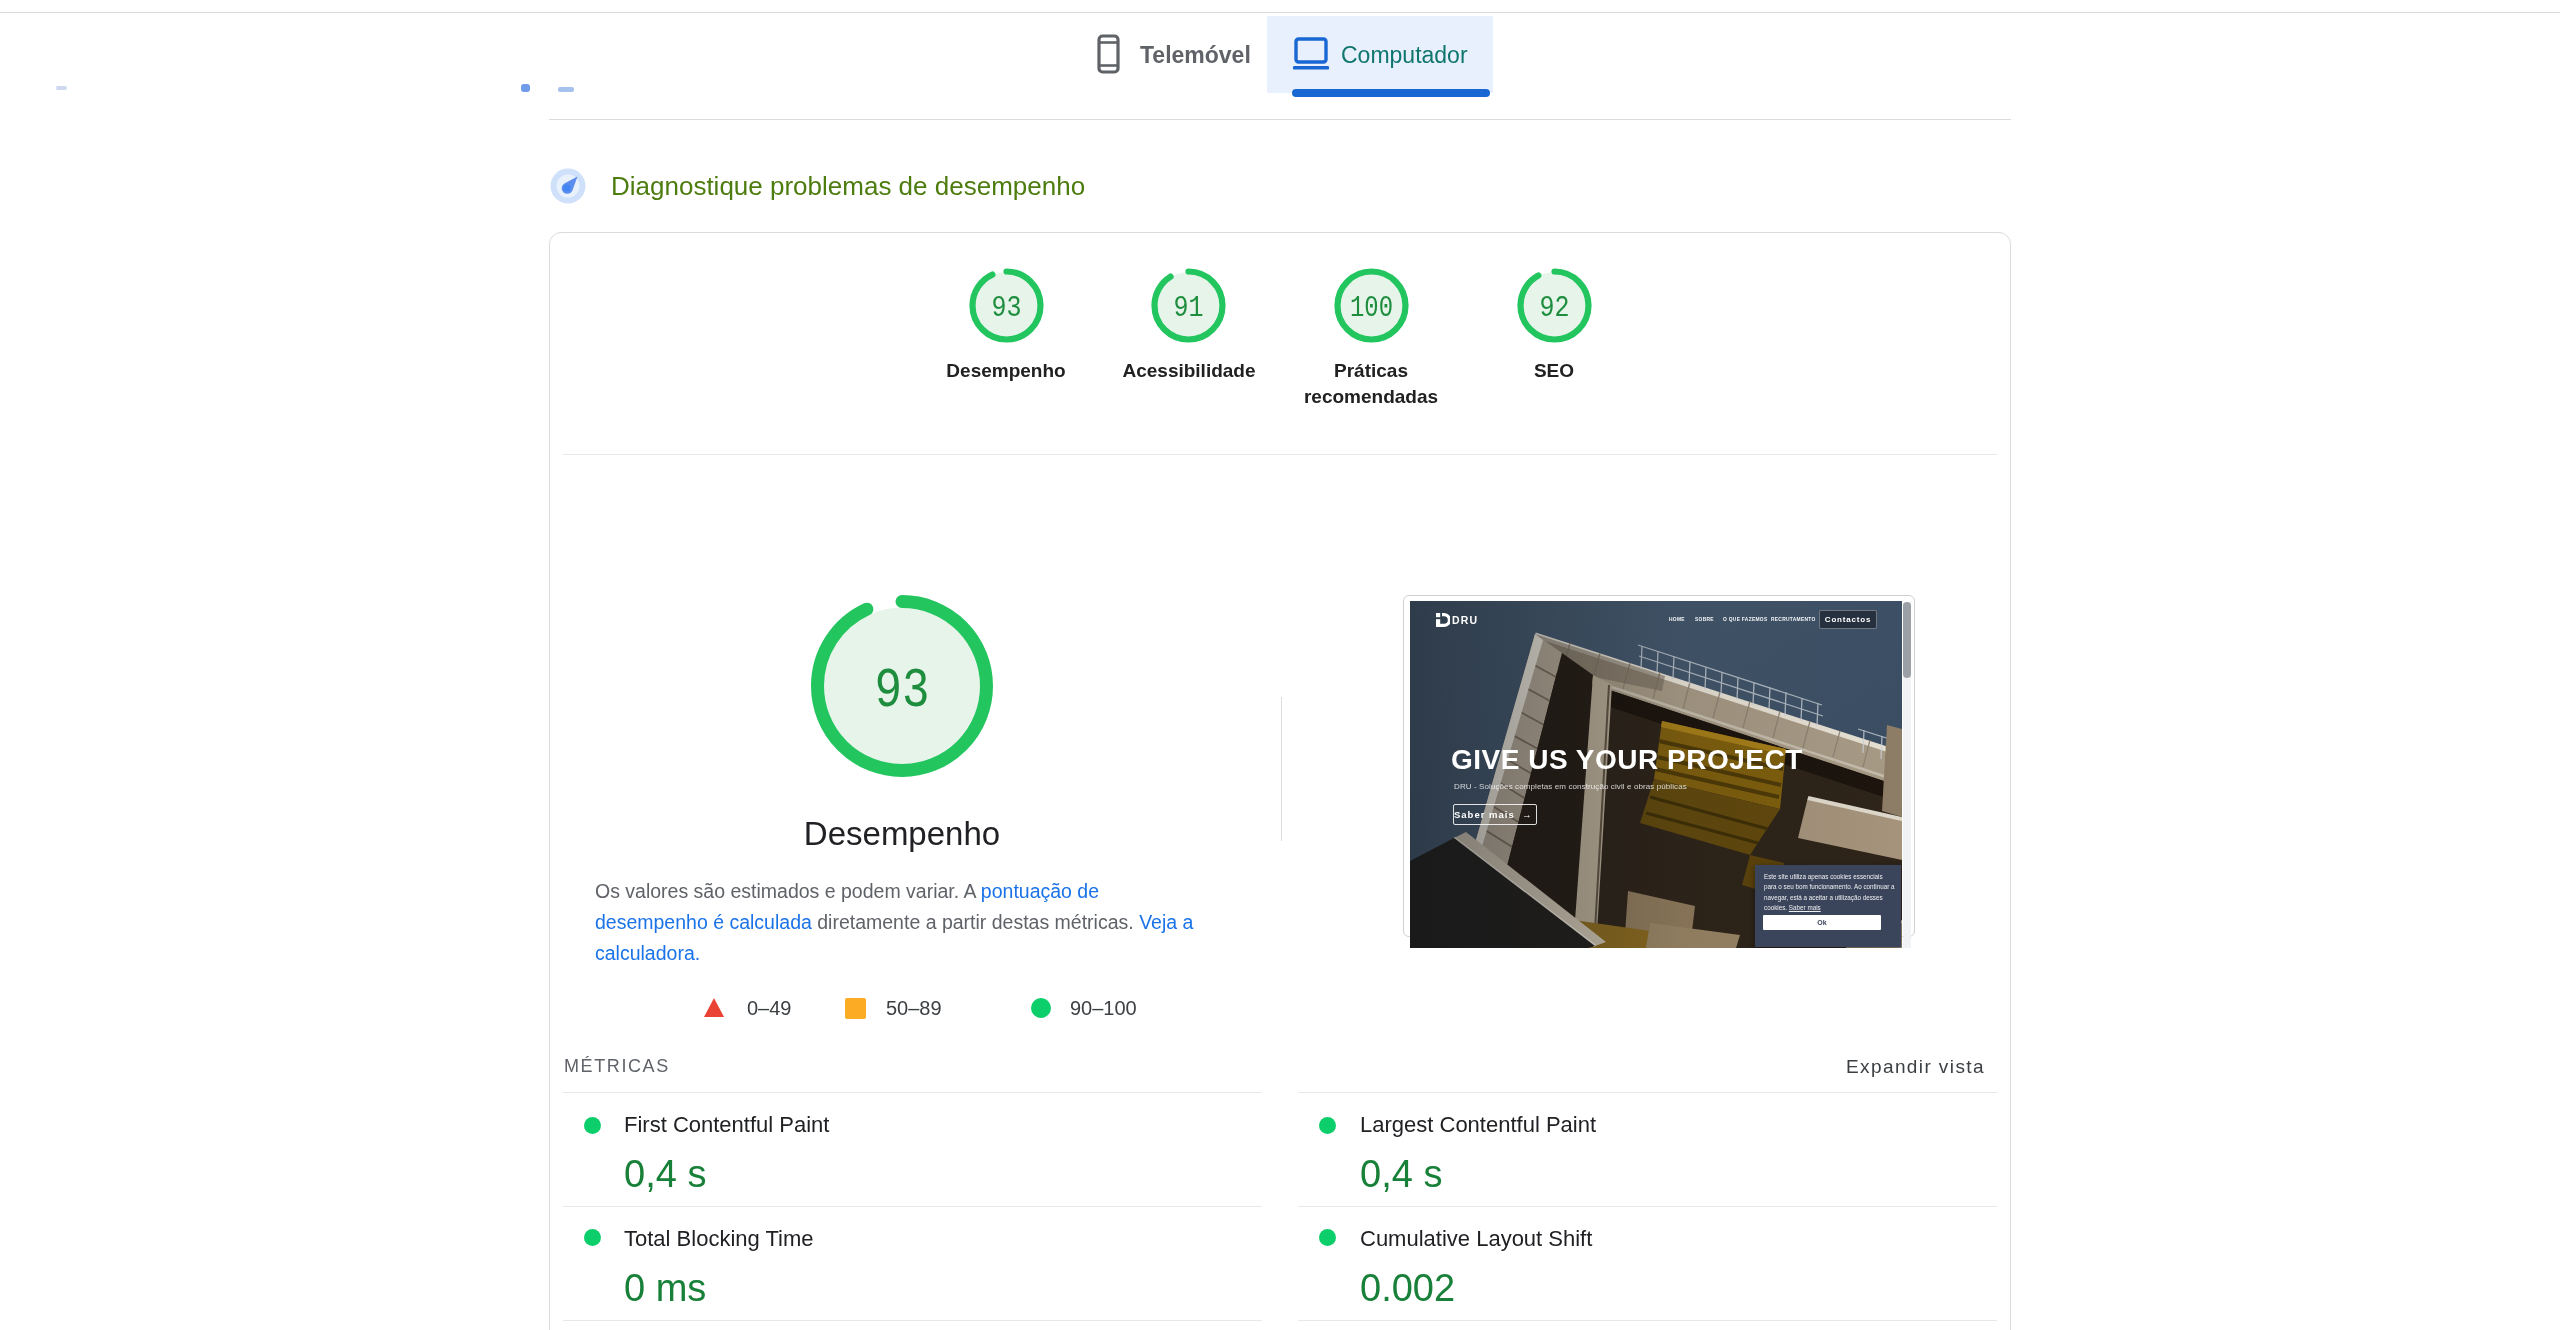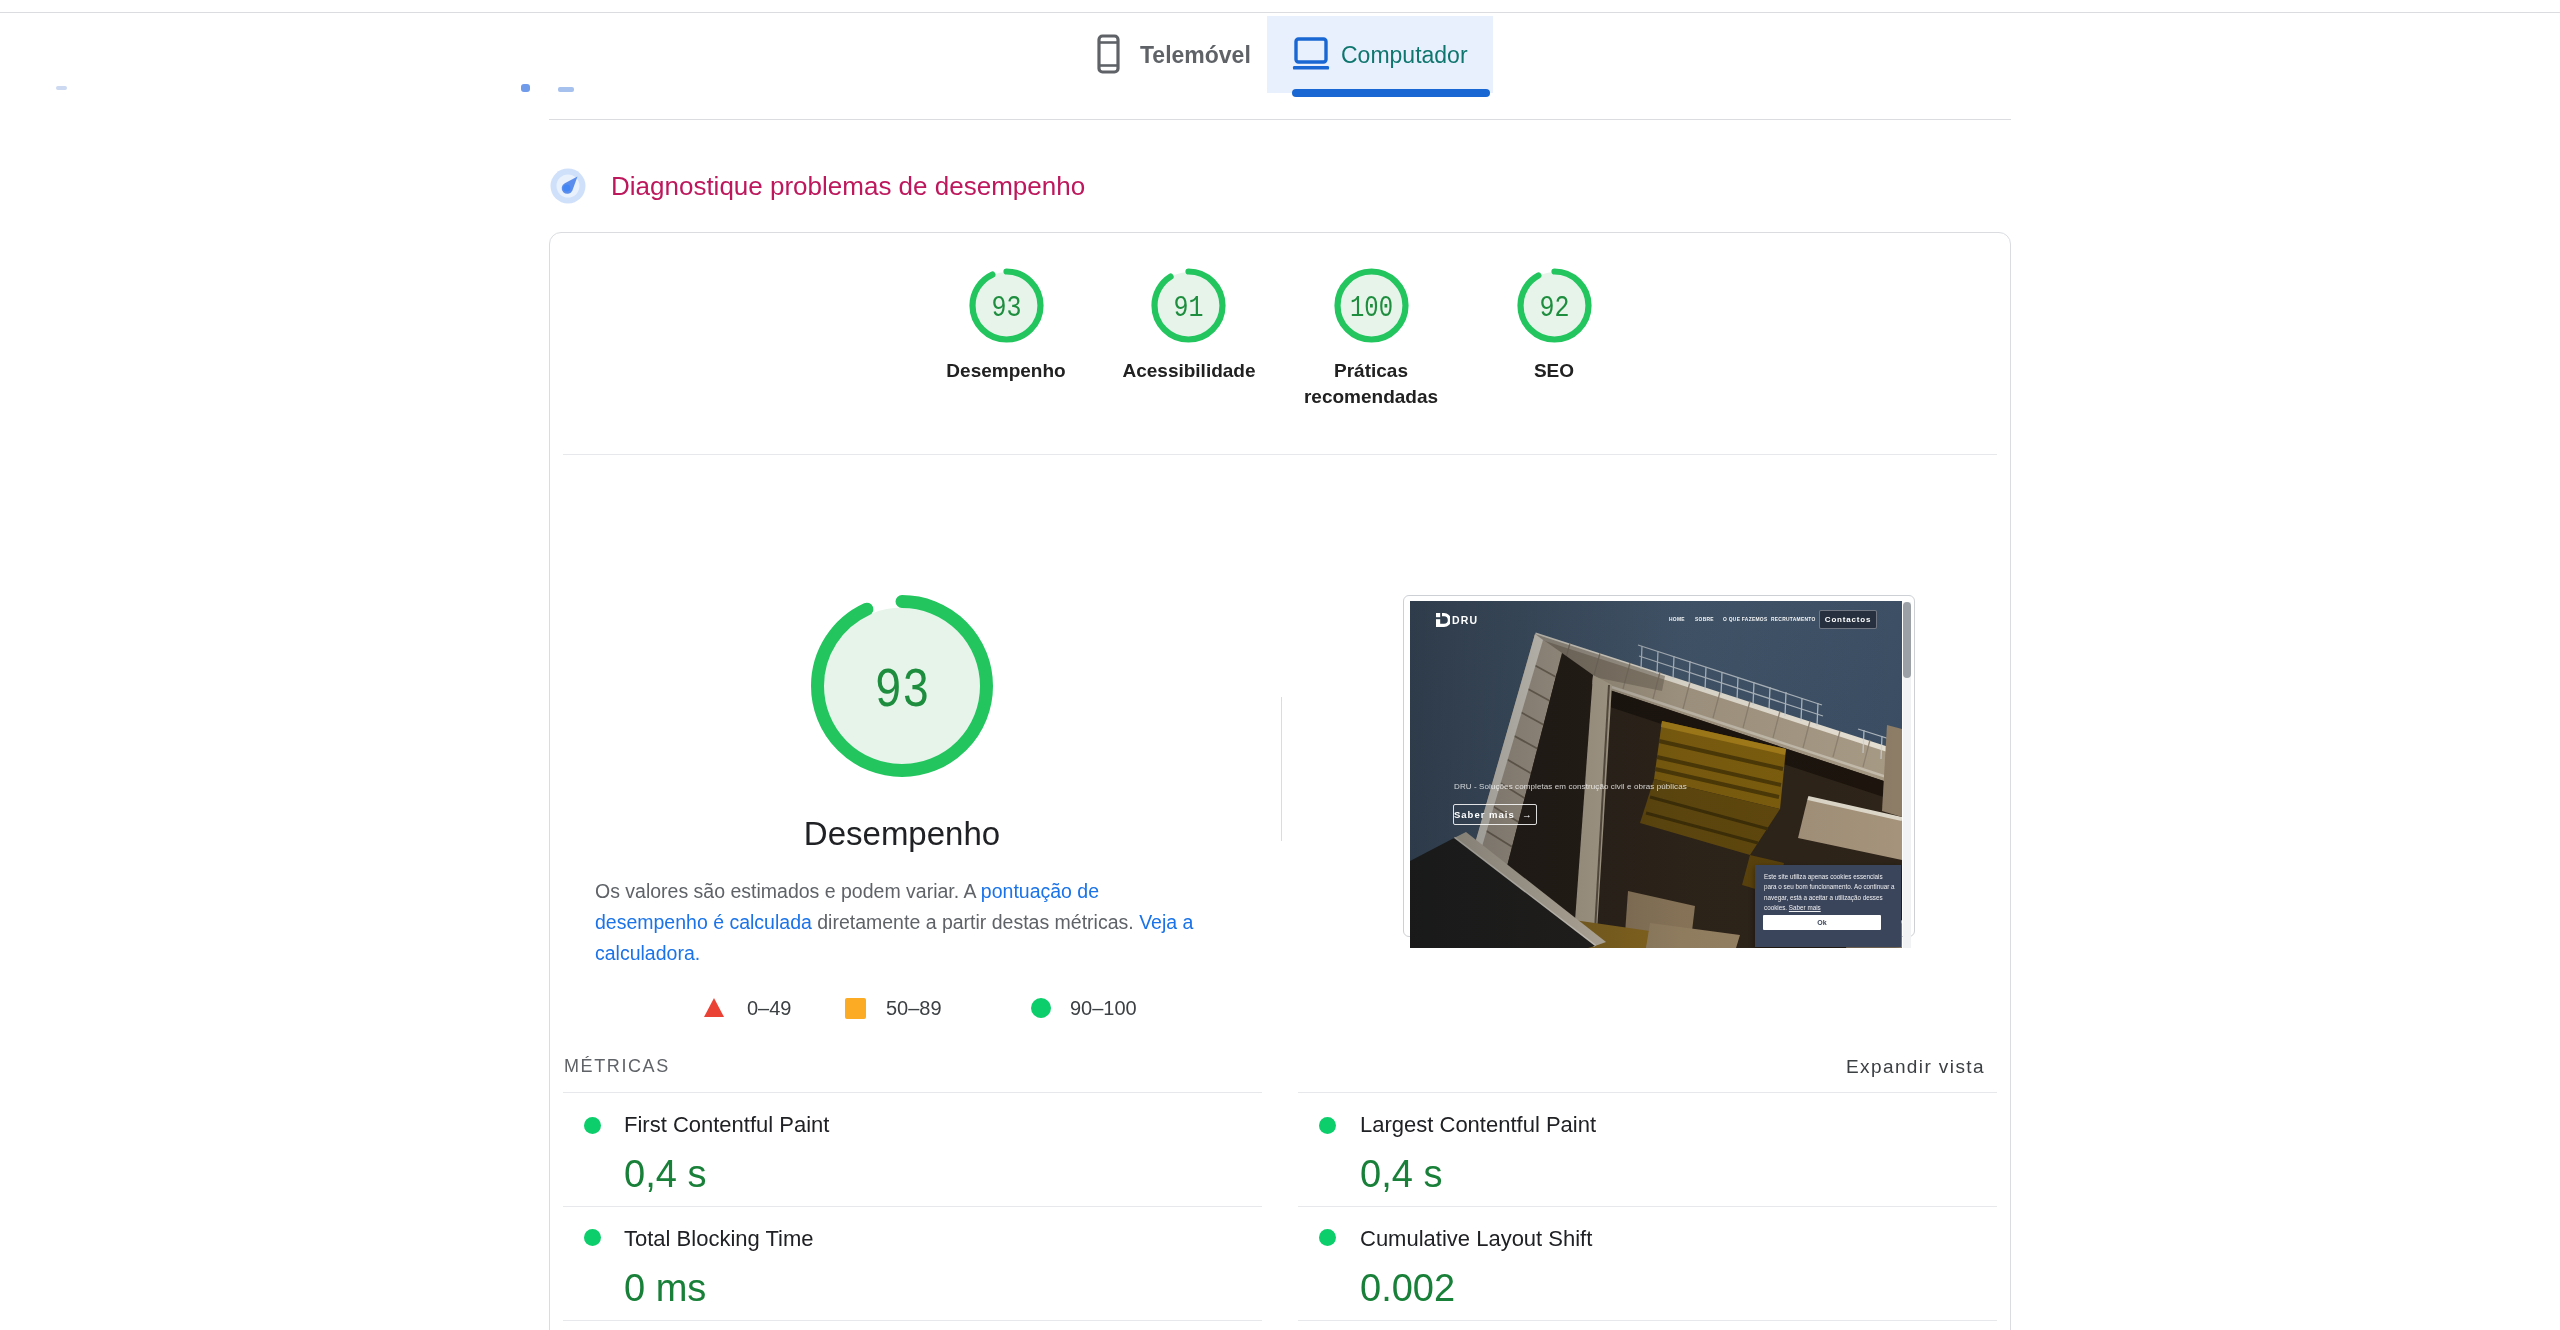--- a/index.html
+++ b/index.html
@@ -65,21 +65,21 @@
 <div class="indicator"></div>
 
 <div class="hline" style="left:549px;top:119px;width:1462px"></div>
 
 <svg class="abs" style="left:550px;top:168px" width="36" height="36" viewBox="0 0 36 36">
  <circle cx="18" cy="18" r="17.5" fill="#cfe0fa"></circle>
  <circle cx="18" cy="18" r="11.5" fill="#e9f1fd"></circle>
  <path d="M27.5 8.5 L14.8 15.2 a5.6 5.6 0 1 0 7.5 7.5 Z" fill="#5b8eec"></path>
  <circle cx="16.8" cy="20" r="3.6" fill="#4285f4"></circle>
 </svg>
-<div class="abs" style="left:611px;top:171px;font-size:26px;color:#be185d">Diagnostique problemas de desempenho</div>
+<div class="abs" style="left:611px;top:171px;font-size:26px;color:#4d7c0f">Diagnostique problemas de desempenho</div>
 
 <div class="card"></div>
 
 <svg class="abs" style="left:966px;top:265px" width="81" height="81" viewBox="0 0 81 81">
  <circle cx="40.5" cy="40.5" r="33.5" fill="#e6f4ea"></circle>
  <circle cx="40.5" cy="40.5" r="34" fill="none" stroke="#22c55e" stroke-width="6.2" stroke-linecap="round" stroke-dasharray="198.7 214" transform="rotate(-90 40.5 40.5)"></circle>
  <text x="40.5" y="50.5" text-anchor="middle" font-family="Liberation Mono" font-size="30" fill="#1e8e3e" textLength="30" lengthAdjust="spacingAndGlyphs">93</text>
 </svg>
 <svg class="abs" style="left:1148px;top:265px" width="81" height="81" viewBox="0 0 81 81">
  <circle cx="40.5" cy="40.5" r="33.5" fill="#e6f4ea"></circle>
@@ -242,20 +242,21 @@
    <path d="M6 0 h2 a7 7 0 0 1 0 14 h-6 v-3.2 h6 a3.8 3.8 0 0 0 0-7.6 h-2 Z" fill="#fff"></path>
    <rect x="0" y="6.2" width="4.2" height="7.8" fill="#fff"></rect>
    <rect x="0" y="6.2" width="4.2" height="4" fill="none"></rect>
   </svg>
   <div class="slogo">DRU</div>
   <div class="snav" style="left:259px">HOME</div>
   <div class="snav" style="left:285px">SOBRE</div>
   <div class="snav" style="left:313px">O QUE FAZEMOS</div>
   <div class="snav" style="left:361px">RECRUTAMENTO</div>
   <div class="cbtn">Contactos</div>
+  <div class="shead">GIVE US YOUR PROJECT</div>
   <div class="ssub">DRU - Soluções completas em construção civil e obras públicas</div>
   <div class="sbtn">Saber mais &nbsp;→</div>
   <div class="cookie">
    <div class="ct">Este site utiliza apenas cookies essenciais para o seu bom funcionamento. Ao continuar a navegar, está a aceitar a utilização desses cookies. <u>Saber mais</u></div>
    <div class="okb">Ok</div>
   </div>
  </div>
  <div class="track">
       <div class="thumb"></div>
     </div>

